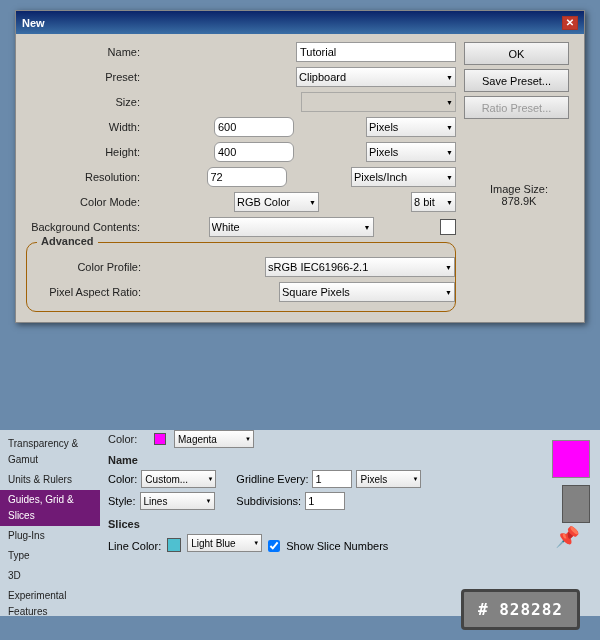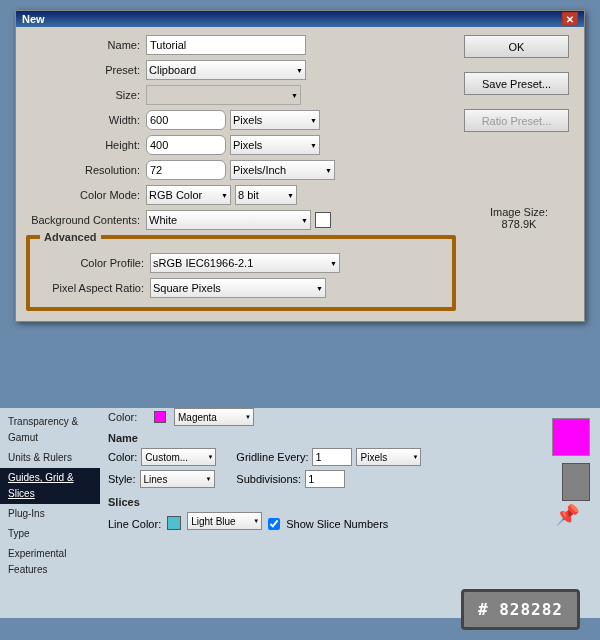--- a/index.html
+++ b/index.html
@@ -23,21 +23,21 @@
       box-shadow: 2px 2px 6px rgba(0,0,0,0.5);
     }
     .dialog-titlebar {
       background: linear-gradient(to bottom, #0a246a, #3a6ea5);
       color: white;
       font-size: 12px;
       padding: 3px 6px;
       display: flex;
       justify-content: space-between;
       align-items: center;
-      height: 16px;
+      height: 23px;
     }
     .titlebar-title {
       font-weight: bold;
       font-size: 11px;
     }
     .close-btn {
       background: #c0392b;
       border: 1px solid #a93226;
       color: white;
       font-size: 10px;
@@ -54,26 +54,27 @@
       display: flex;
       gap: 8px;
     }
     .dialog-left {
       flex: 1;
     }
     .dialog-right {
       width: 110px;
       display: flex;
       flex-direction: column;
-      gap: 14px;
+      gap: 4px;
     }
     .form-row {
       display: flex;
       align-items: center;
       margin-bottom: 5px;
+      justify-content: space-between;
     }
     .form-label {
       text-align: right;
       color: #222;
       font-size: 11px;
       min-width: 120px;
       padding-right: 6px;
     }
     .form-input {
       height: 20px;
@@ -119,21 +120,21 @@
     .dropdown-size {
       width: 155px;
     }
     .dropdown-units {
       width: 90px;
     }
     .dropdown-color-mode {
       width: 85px;
     }
     .dropdown-bit {
-      width: 62px;
+      width: 45px;
     }
     .dropdown-bg {
       width: 165px;
     }
     .bg-color-box {
       width: 16px;
       height: 16px;
       border: 1px solid #555;
       background: white;
       margin-left: 4px;
@@ -151,22 +152,22 @@
     .dialog-btn:disabled {
       color: #999;
     }
     .image-size-label {
       text-align: center;
       color: #222;
       font-size: 11px;
       margin-top: 60px;
     }
     .advanced-group {
-      border: 4px solid #a16207;
-      border-radius: 2px;
+      border: 1px solid #a16207;
+      border-radius: 10px;
       padding: 6px 0 4px 0;
       margin-top: 4px;
       position: relative;
     }
     .advanced-legend {
       position: absolute;
       top: -8px;
       left: 10px;
       background: #d4d0c8;
       padding: 0 4px;
@@ -175,44 +176,43 @@
       color: #333;
     }
     .disabled-input {
       background: #d4d0c8;
       color: #888;
     }
 
     
     .bottom-panel {
       position: absolute;
-      top: 408px;
+      top: 430px;
       left: 0;
       width: 600px;
-      height: 210px;
+      height: 186px;
       background: #a8b8c8;
       display: flex;
     }
     .sidebar {
       width: 100px;
       background: #c8d4de;
       padding: 4px 0;
       font-size: 11px;
     }
     .sidebar-item {
       padding: 2px 8px;
       color: #222;
       cursor: pointer;
       font-size: 10px;
       line-height: 16px;
     }
     .sidebar-item.active {
-      background: #0f172a;
+      background: #701a75;
       color: white;
-      text-decoration: underline;
     }
     .main-content {
       flex: 1;
       padding: 0 8px;
       background: #c8d4de;
     }
     .content-row {
       display: flex;
       align-items: center;
       margin-bottom: 6px;
@@ -457,20 +457,21 @@
 </div>
 
 <div class="bottom-panel">
 
   <div class="sidebar">
     <div class="sidebar-item">Transparency &amp; Gamut</div>
     <div class="sidebar-item">Units &amp; Rulers</div>
     <div class="sidebar-item active">Guides, Grid &amp; Slices</div>
     <div class="sidebar-item">Plug-Ins</div>
     <div class="sidebar-item">Type</div>
+    <div class="sidebar-item">3D</div>
     <div class="sidebar-item">Experimental Features</div>
   </div>
 
   <div class="main-content">
 
     <div class="content-row">
       <span class="content-label">Color:</span>
       <span style="width:12px;height:12px;background:#ff00ff;border:1px solid #555;display:inline-block;margin-right:2px;"></span>
       <div class="dropdown-wrapper-small">
         <select class="small-dropdown" style="width:80px;height:18px;">

